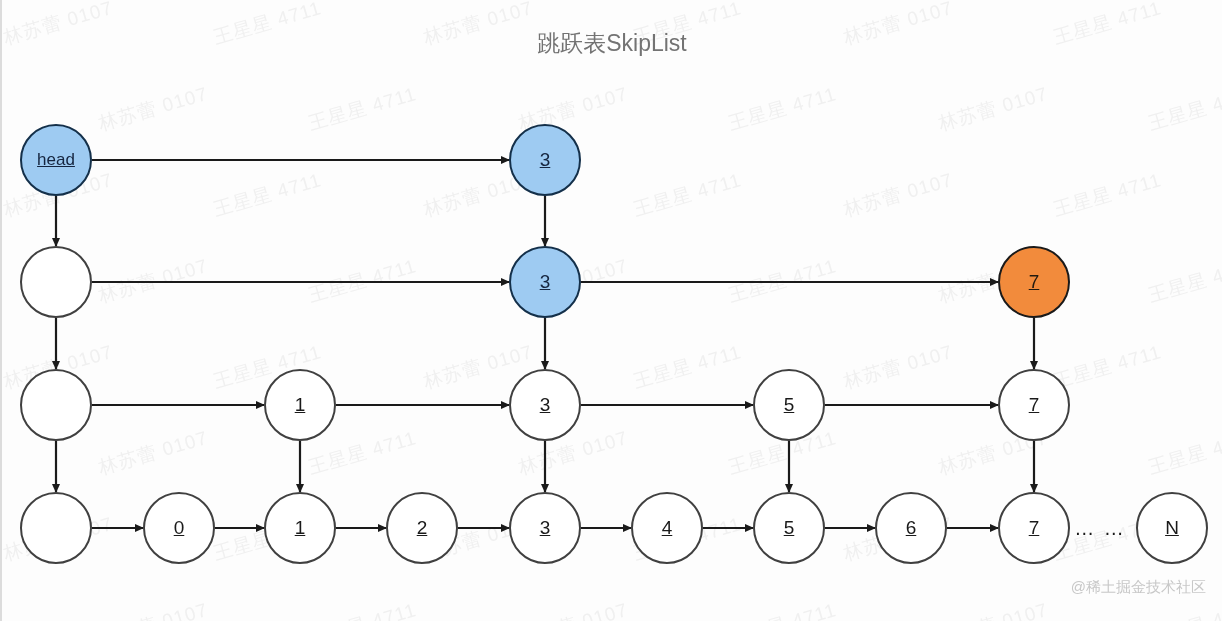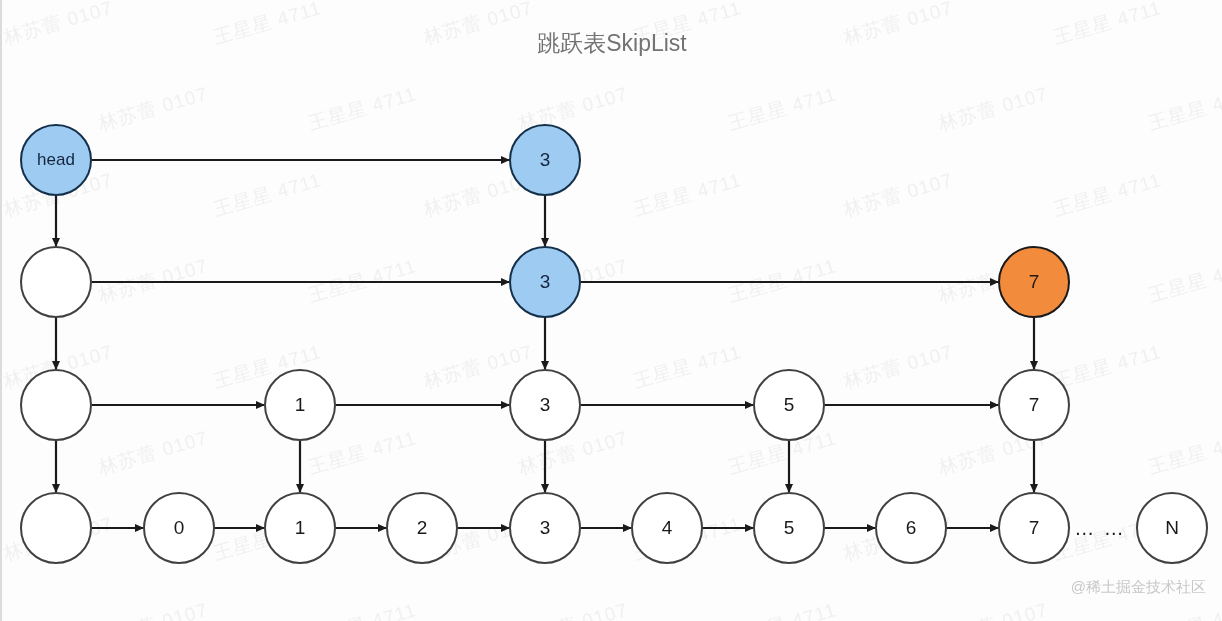--- a/index.html
+++ b/index.html
@@ -57,20 +57,21 @@
     border-radius: 50%;
     border: 2px solid #404040;
     background: #ffffff;
     box-sizing: border-box;
     display: flex;
     align-items: center;
     justify-content: center;
     font-size: 19px;
     color: #1a1a1a;
     z-index: 2;
+    text-decoration: underline;
   }
   .node.blue {
     background: #9ecbf2;
     border-color: #14304a;
     color: #15253f;
   }
   .node.orange {
     background: #f28b3c;
     border-color: #1a1a1a;
     color: #221a10;

